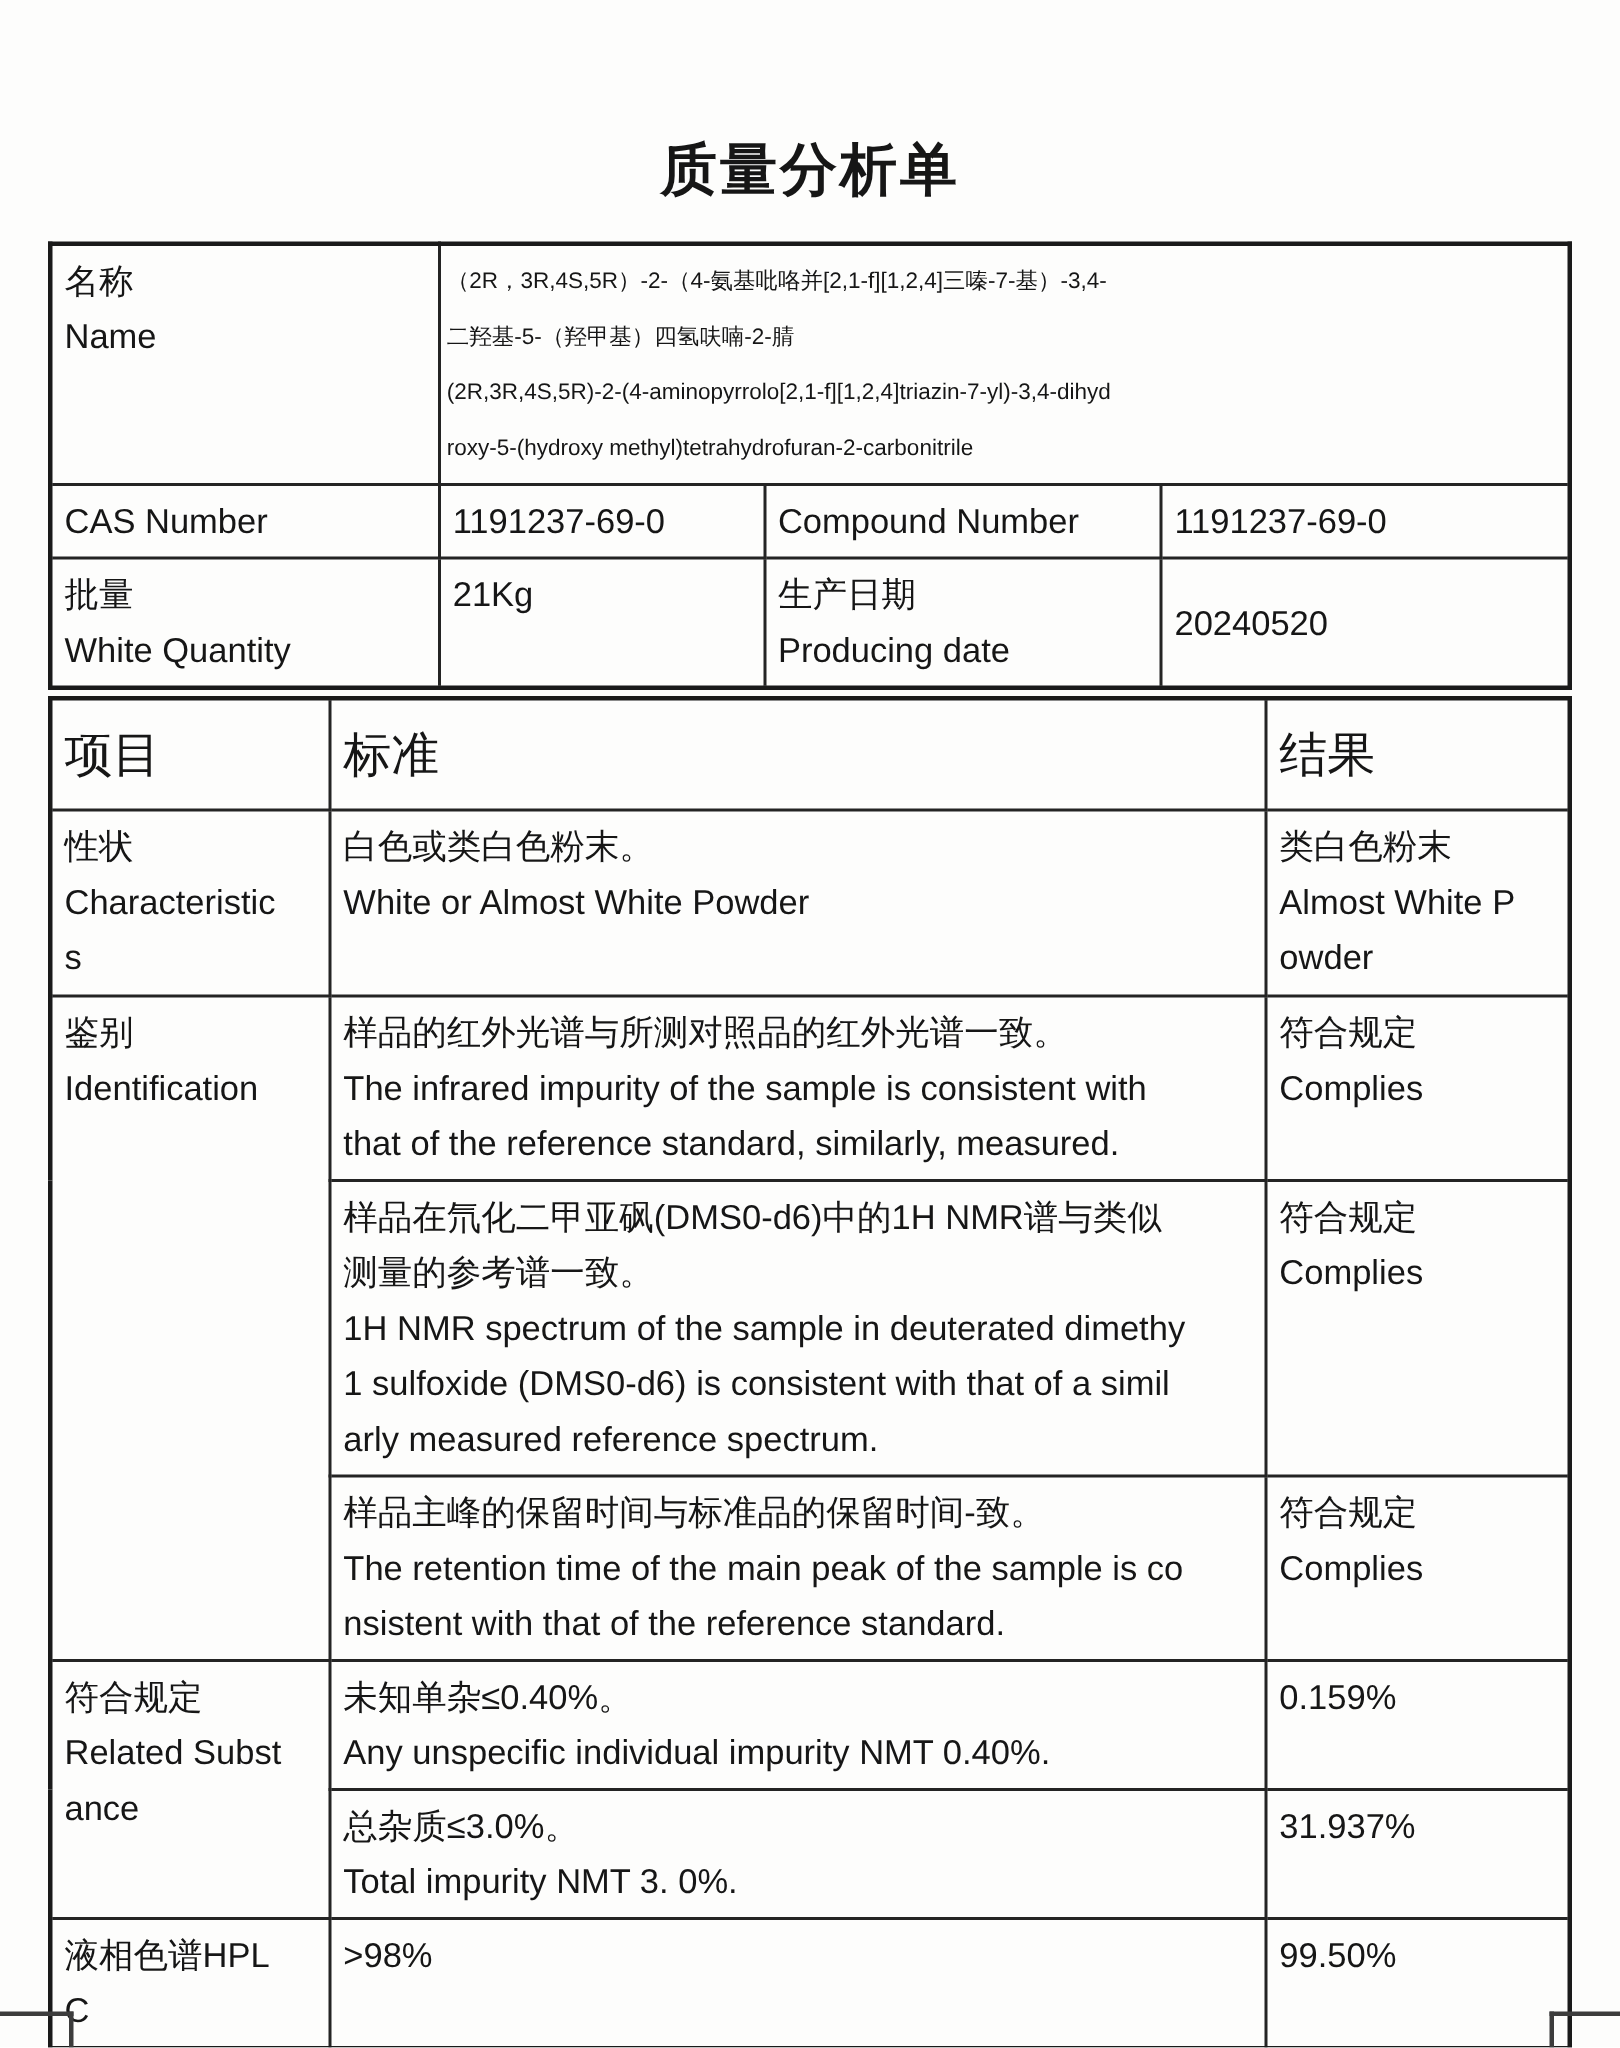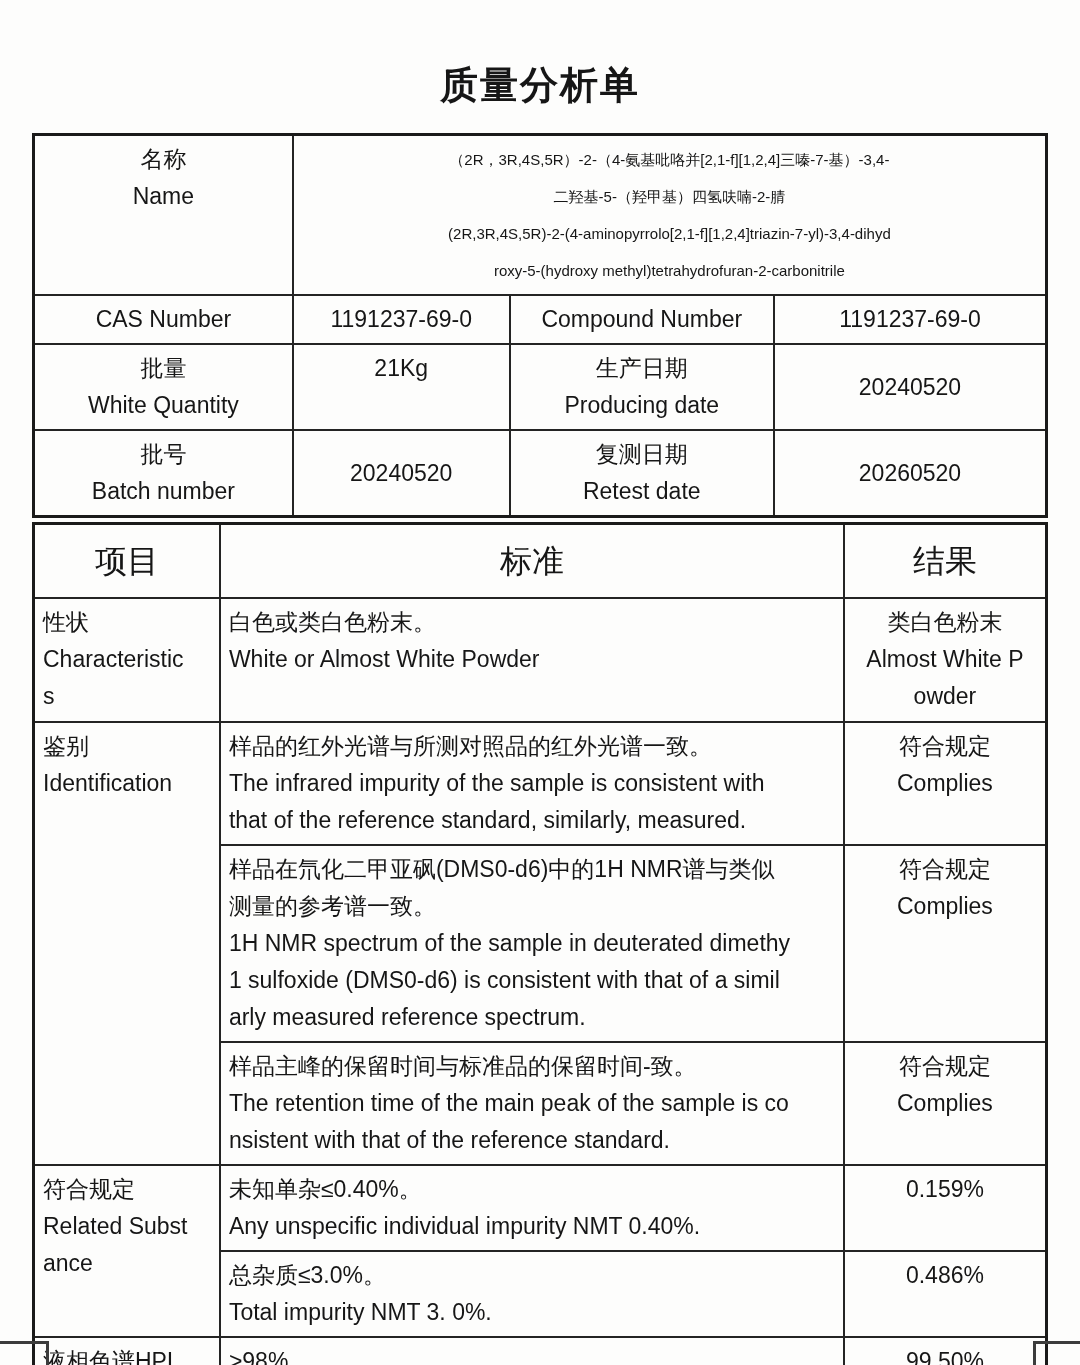--- a/index.html
+++ b/index.html
@@ -10,38 +10,39 @@
     font-family:"Liberation Sans","DejaVu Sans",sans-serif;
     color:#161616;
     overflow:hidden;
   }
   .title{
     text-align:center;
     padding-top:60px;
     font-size:38px;
     font-weight:700;
     letter-spacing:2px;
+    margin-top:28px;
   }
   .doc{margin:22px 32px 0 32px;width:1016px;}
   table{
     border-collapse:collapse;
     width:100%;
     table-layout:fixed;
     border:3px solid #1a1a1a;
   }
   td,th{
     border:2px solid #242424;
     font-size:23px;
     font-weight:400;
     line-height:37px;
     padding:5px 8px;
     white-space:pre-line;
     overflow-wrap:break-word;
     word-break:break-word;
-    text-align:center;
+    text-align:left;
     vertical-align:middle;
   }
   .t2{margin-top:4px;}
   .t2 td{vertical-align:top;}
   .t2 th{font-size:32px;font-weight:400;height:62px;vertical-align:middle;}
   .left{text-align:left;margin-top:26px;}
   .vtop{vertical-align:top;}
   .name-val{font-size:15px;padding:5px 4px;}
   .corner{position:absolute;top:1341px;height:30px;}
   .corner-left{left:0;width:46px;border-top:3px solid #3c3c3c;border-right:3px solid #3c3c3c;}
@@ -78,28 +79,20 @@
         <td>Compound Number</td>
         <td>1191237-69-0</td>
       </tr>
       <tr>
         <td style="height:72px">批量
 White Quantity</td>
         <td class="vtop">21Kg</td>
         <td>生产日期
 Producing date</td>
         <td>20240520</td>
-      </tr>
-      <tr>
-        <td style="height:72px">批号
-Batch number</td>
-        <td>20240520</td>
-        <td>复测日期
-Retest date</td>
-        <td>20260520</td>
       </tr>
     </tbody>
       </table>
 
     <table class="t2">
       <colgroup>
           <col style="width:18.4%">
           <col style="width:61.6%">
           <col style="width:20%">
         </colgroup>
@@ -148,21 +141,21 @@
         <td rowspan="2" class="left">符合规定
 Related Subst
 ance</td>
         <td style="height:72px" class="left">未知单杂≤0.40%。
 Any unspecific individual impurity NMT 0.40%.</td>
         <td>0.159%</td>
       </tr>
       <tr>
         <td style="height:72px" class="left">总杂质≤3.0%。
 Total impurity NMT 3. 0%.</td>
-        <td>0.486%</td>
+        <td>31.937%</td>
       </tr>
       <tr>
         <td style="height:74px" class="left">液相色谱HPL
 C</td>
         <td class="left">&gt;98%</td>
         <td>99.50%</td>
       </tr>
     </tbody>
       </table>
 

